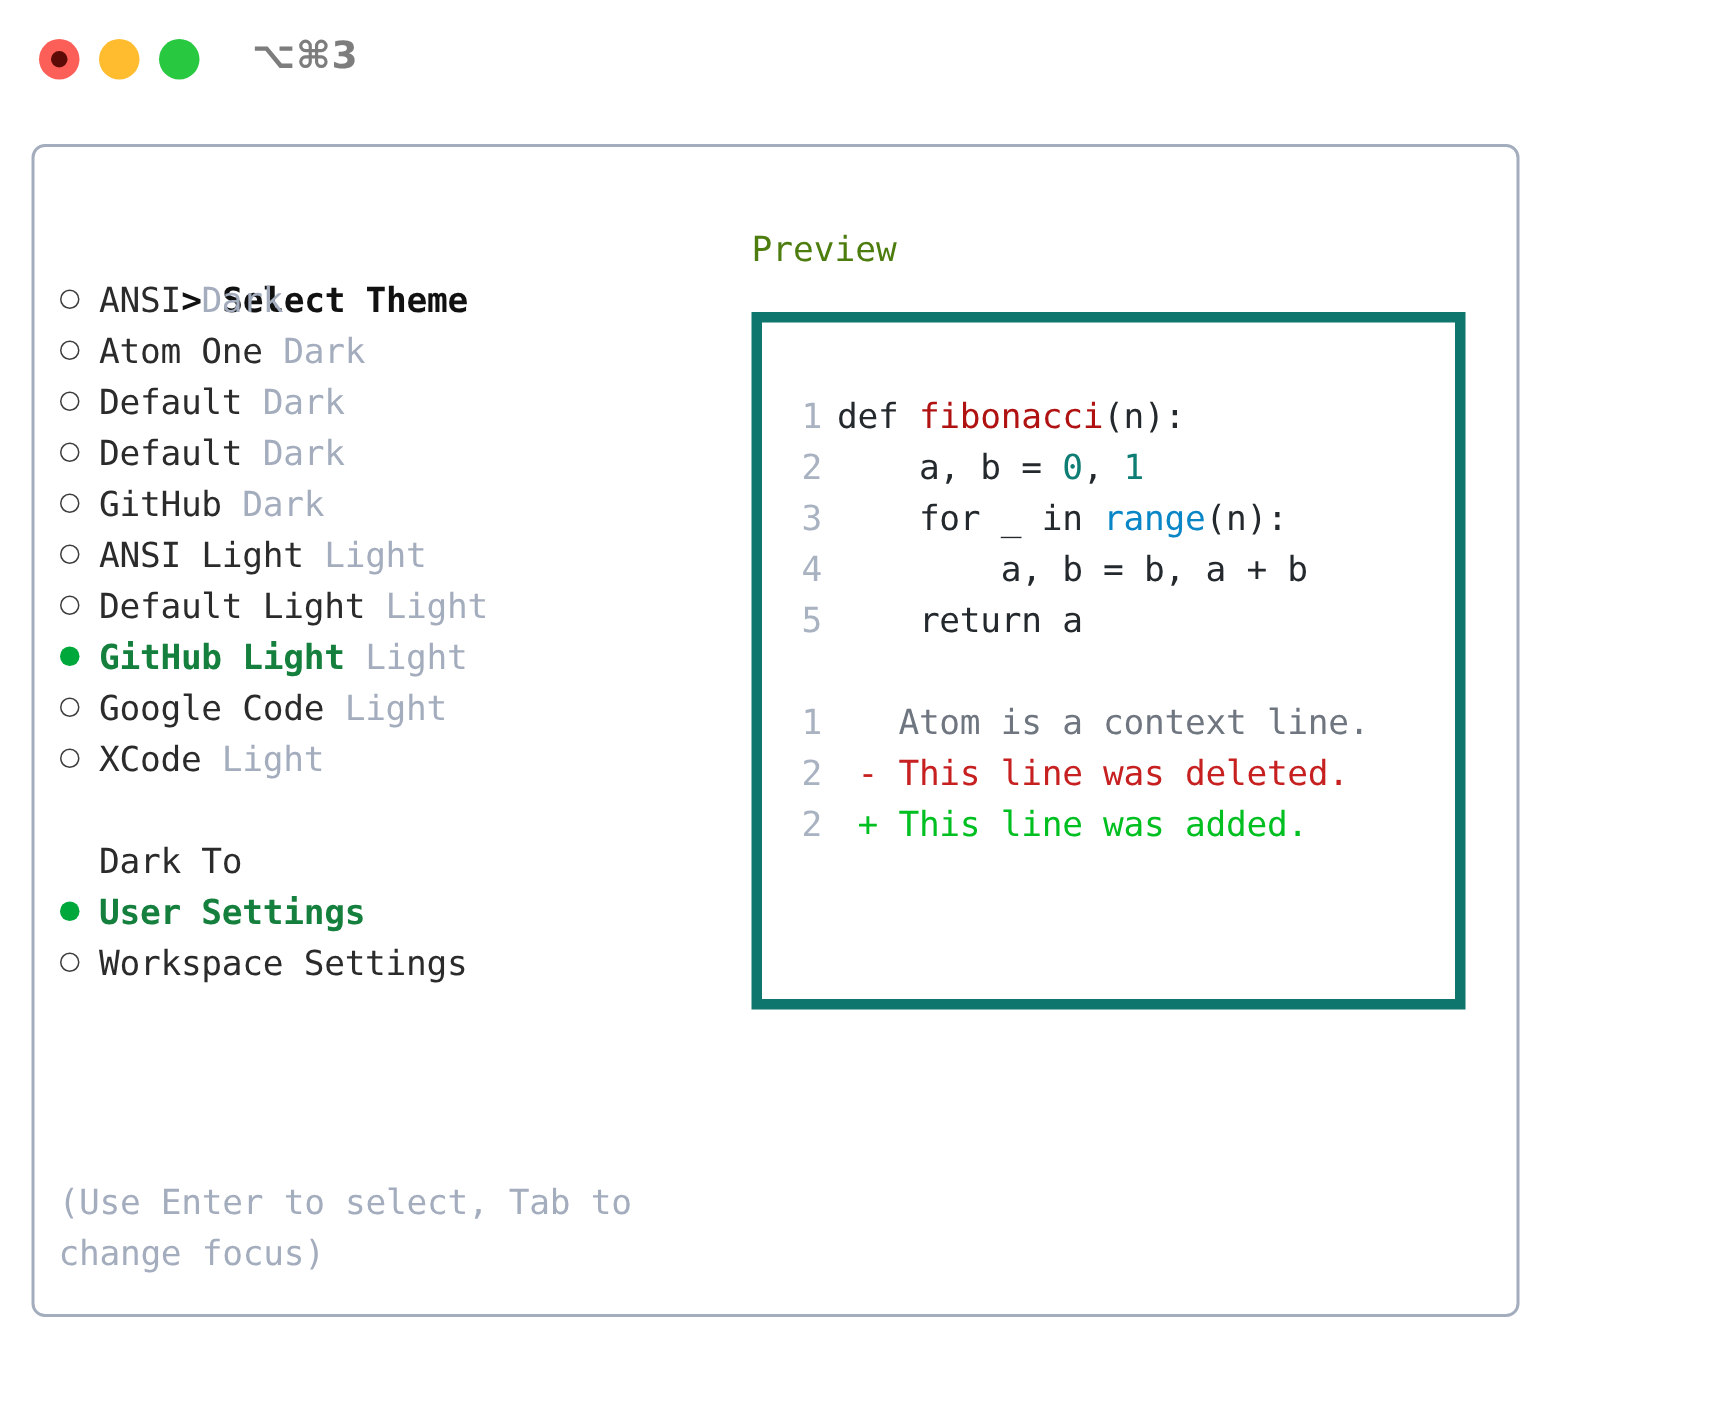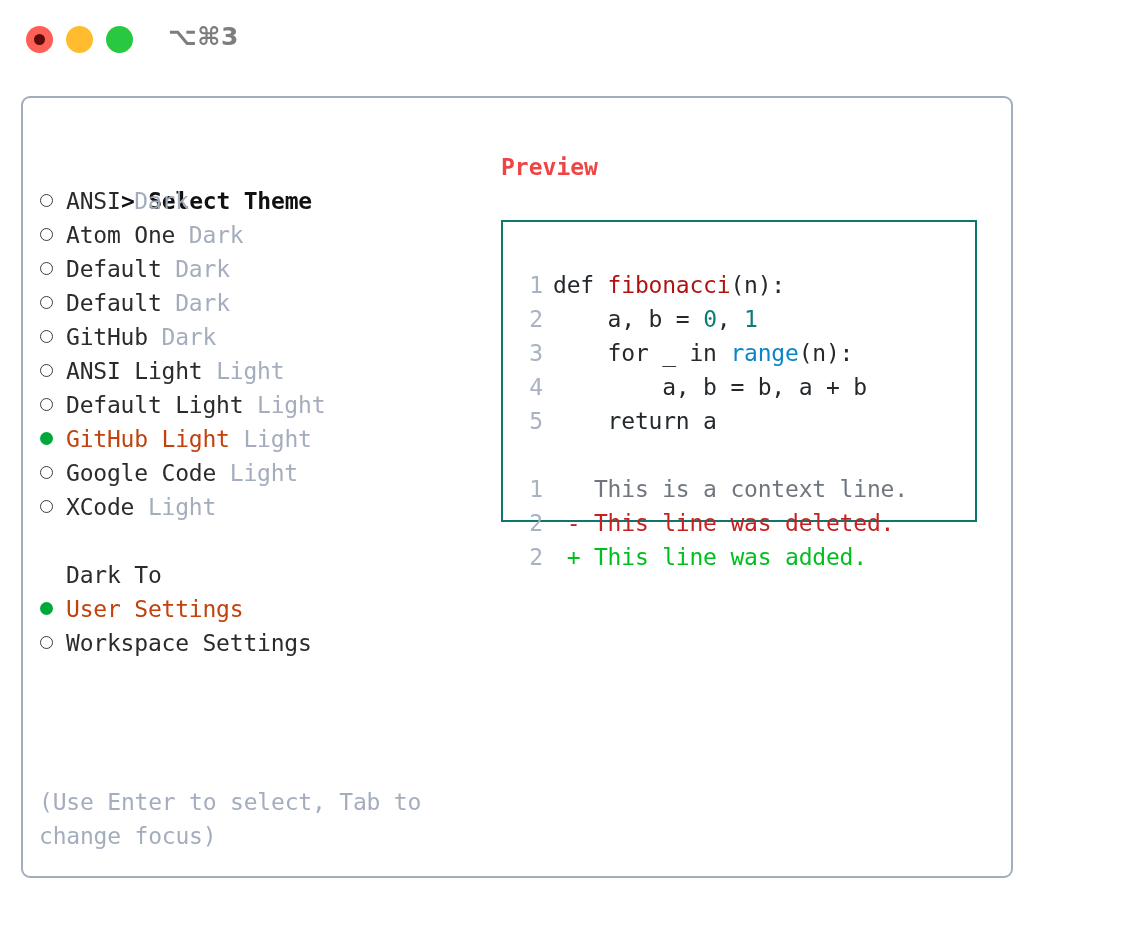--- a/index.html
+++ b/index.html
@@ -90,21 +90,21 @@
     border-radius: 50%;
     vertical-align: middle;
     position: relative;
     top: -2px;
     margin-right: 13px;
     margin-left: 1px;
     box-sizing: border-box;
   }
   .bullet.off { border: 1.6px solid #3d3d3d; background: transparent; }
   .bullet.on  { border: none; background: #00a83c; }
-  .label-sel  { color: #c2410c; }
+  .label-sel  { color: #15803d; font-weight: bold; }
   .tag {
     color: #a4adbd;
   }
   .indent-hdr {
     padding-left: 27px;
   }
   #help {
     position: absolute;
     left: 16px;
     top: 660px;
@@ -118,29 +118,29 @@
 
   
   #right-col {
     position: absolute;
     left: 478px;
     top: 52px;
     width: 490px;
   }
   #preview-title {
     font-size: 23px;
-    font-weight: 700;
-    color: #ef4444;
+    font-weight: 400;
+    color: #4d7c0f;
     line-height: 34px;
   }
   #preview-box {
-    margin-top: 36px;
+    margin-top: 24px;
     width: 476px;
-    height: 302px;
-    border: 2px solid #0f766e;
+    height: 465px;
+    border: 7px solid #0f766e;
     box-sizing: border-box;
     background: #ffffff;
     position: relative;
   }
   #code-area {
     position: absolute;
     left: 14px;
     top: 46px;
     right: 6px;
   }
@@ -215,21 +215,21 @@
       <div id="code-area">
         <div id="code-block">
             <div class="cline"><span class="ln">1</span><span class="code">def </span><span class="fn">fibonacci</span><span class="code">(n):</span></div>
             <div class="cline"><span class="ln">2</span><span class="code">    a, b = </span><span class="num">0</span><span class="code">, </span><span class="num">1</span></div>
             <div class="cline"><span class="ln">3</span><span class="code">    for _ in </span><span class="bif">range</span><span class="code">(n):</span></div>
             <div class="cline"><span class="ln">4</span><span class="code">        a, b = b, a + b</span></div>
             <div class="cline"><span class="ln">5</span><span class="code">    return a</span></div>
           </div>
         <div class="spacer"></div>
         <div id="diff-block">
-            <div class="cline"><span class="ln">1</span><span class="ctx">   This is a context line.</span></div>
+            <div class="cline"><span class="ln">1</span><span class="ctx">   Atom is a context line.</span></div>
             <div class="cline"><span class="ln">2</span><span class="del"> - This line was deleted.</span></div>
             <div class="cline"><span class="ln">2</span><span class="add"> + This line was added.</span></div>
           </div>
       </div>
     </div>
   </div>
 
 </div>
 
 </body></html>

